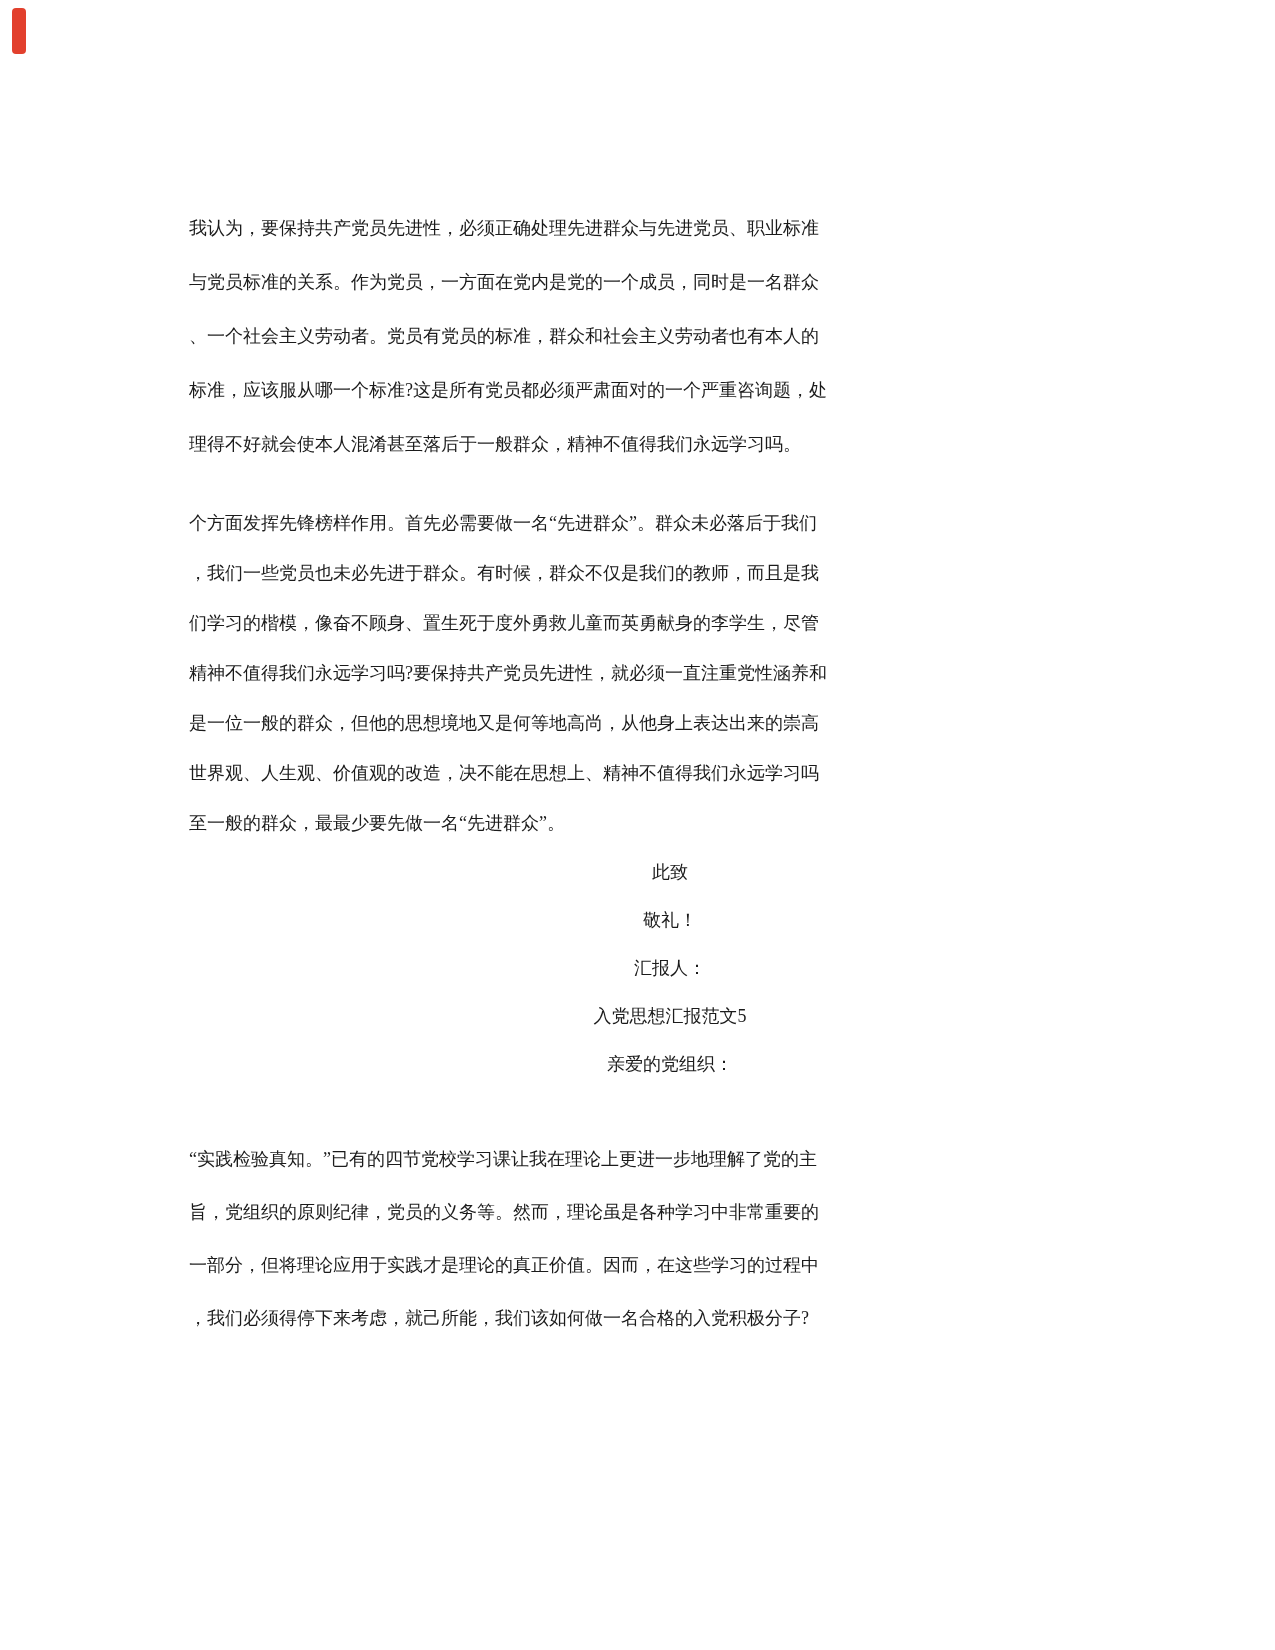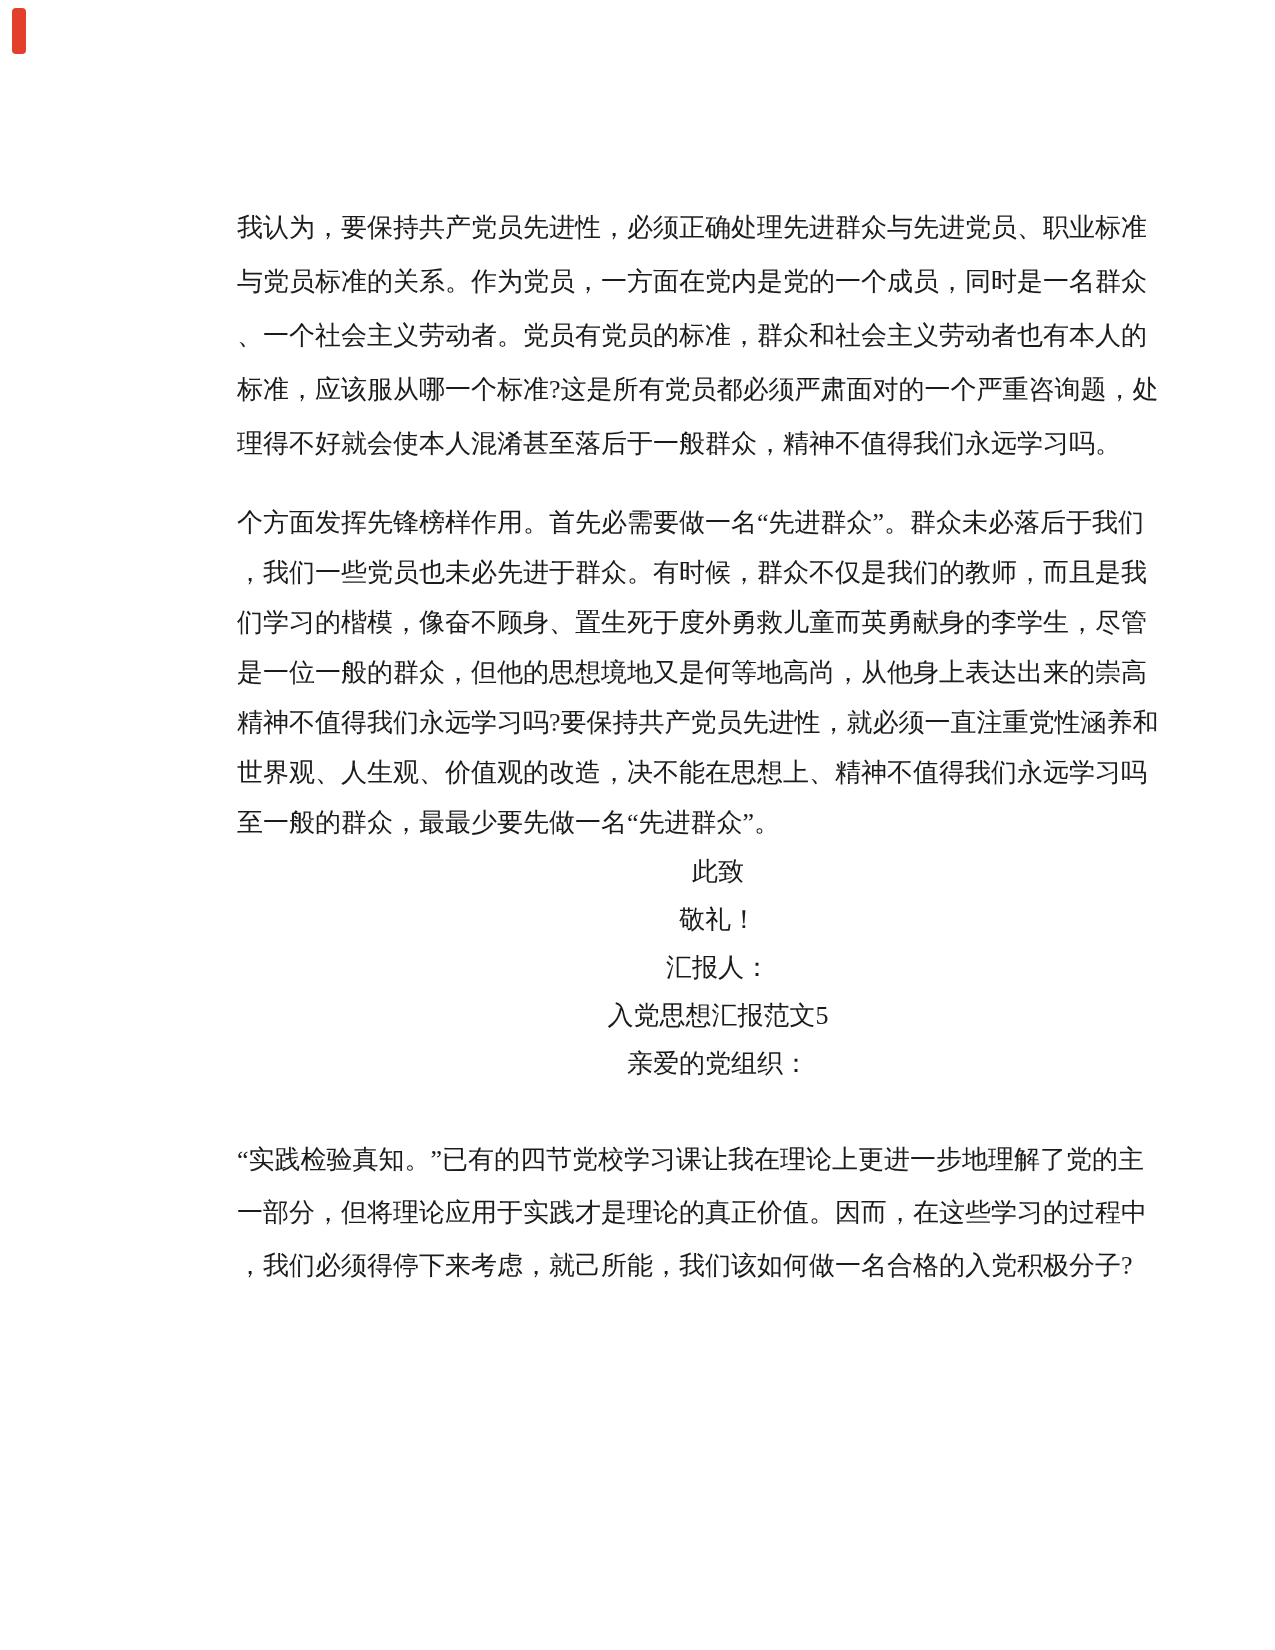--- a/index.html
+++ b/index.html
@@ -13,22 +13,21 @@
     position: relative;
     overflow: hidden;
     font-family: "Liberation Serif", "DejaVu Serif", serif;
     color: #1b1b1b;
   }
   .page {
     position: absolute;
     left: 189px;
     top: 0;
     width: 910px;
-    font-size: 26px;
-    margin-left: 48px;
+    font-size: 18px;
   }
   .para .line {
     white-space: nowrap;
   }
   .p1 {
     margin-top: 201px;
     line-height: 54px;
   }
   .p2 {
     margin-top: 27px;
@@ -67,33 +66,34 @@
     <div class="line">与党员标准的关系。作为党员，一方面在党内是党的一个成员，同时是一名群众</div>
     <div class="line">、一个社会主义劳动者。党员有党员的标准，群众和社会主义劳动者也有本人的</div>
     <div class="line">标准，应该服从哪一个标准?这是所有党员都必须严肃面对的一个严重咨询题，处</div>
     <div class="line">理得不好就会使本人混淆甚至落后于一般群众，精神不值得我们永远学习吗。</div>
   </div>
 
   <div class="para p2">
     <div class="line">个方面发挥先锋榜样作用。首先必需要做一名“先进群众”。群众未必落后于我们</div>
     <div class="line">，我们一些党员也未必先进于群众。有时候，群众不仅是我们的教师，而且是我</div>
     <div class="line">们学习的楷模，像奋不顾身、置生死于度外勇救儿童而英勇献身的李学生，尽管</div>
+    <div class="line">精神不值得我们永远学习吗?要保持共产党员先进性，就必须一直注重党性涵养和</div>
     <div class="line">是一位一般的群众，但他的思想境地又是何等地高尚，从他身上表达出来的崇高</div>
-    <div class="line">精神不值得我们永远学习吗?要保持共产党员先进性，就必须一直注重党性涵养和</div>
     <div class="line">世界观、人生观、价值观的改造，决不能在思想上、精神不值得我们永远学习吗</div>
     <div class="line">至一般的群众，最最少要先做一名“先进群众”。</div>
   </div>
 
   <div class="para closing">
     <div class="line">此致</div>
     <div class="line">敬礼！</div>
     <div class="line">汇报人：</div>
     <div class="line">入党思想汇报范文5</div>
     <div class="line">亲爱的党组织：</div>
   </div>
 
   <div class="para p3">
     <div class="line">“实践检验真知。”已有的四节党校学习课让我在理论上更进一步地理解了党的主</div>
+    <div class="line">旨，党组织的原则纪律，党员的义务等。然而，理论虽是各种学习中非常重要的</div>
     <div class="line">一部分，但将理论应用于实践才是理论的真正价值。因而，在这些学习的过程中</div>
     <div class="line">，我们必须得停下来考虑，就己所能，我们该如何做一名合格的入党积极分子?</div>
   </div>
 
 </div>
 
 </body></html>

